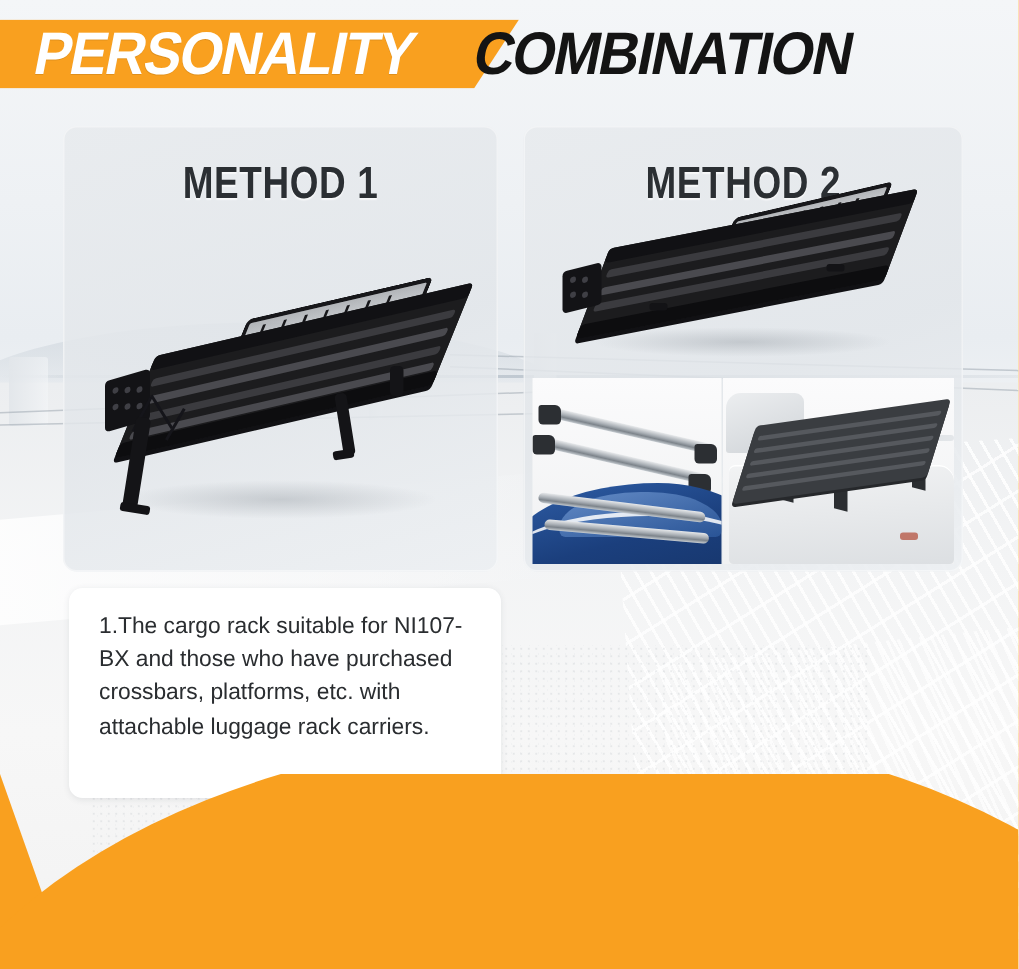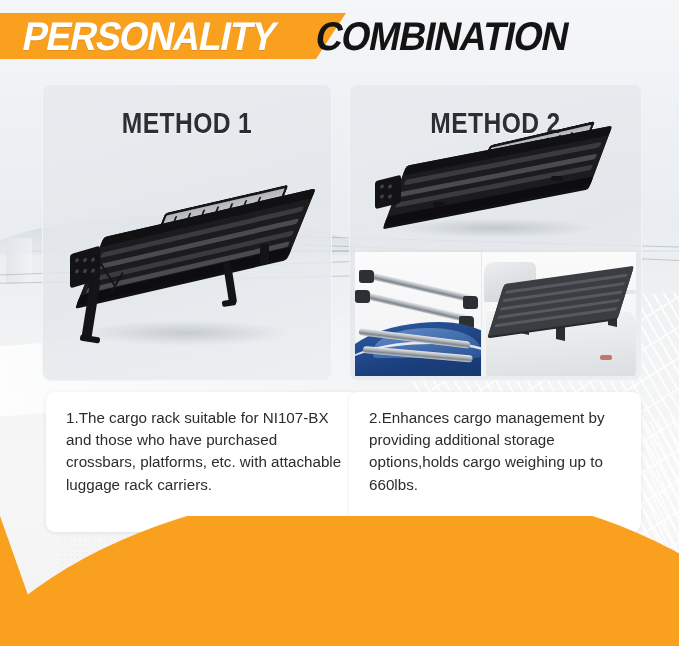--- a/index.html
+++ b/index.html
@@ -213,21 +213,21 @@
   }
   .tray .tslat{position:absolute;left:4px;right:4px;height:3px;background:#56595e;border-radius:2px;}
   .tray-leg{position:absolute;width:9px;height:22px;background:#2b2e31;transform:skewY(14deg);}
   .taillight{position:absolute;width:12px;height:5px;background:#b85b4a;border-radius:2px;opacity:.8;}
 
   
   .textcard{
     position:absolute;background:#ffffff;border-radius:9px;
     box-shadow:0 1px 4px rgba(60,70,80,.10);
   }
-  #textcard-1{left:46px;top:392px;width:288px;height:140px;padding-left:27px;}
+  #textcard-1{left:46px;top:392px;width:288px;height:140px;}
   #textcard-2{left:349px;top:392px;width:292px;height:140px;}
   .cardtext{
     position:absolute;left:20px;right:16px;top:15px;
     font-family:"Liberation Sans", sans-serif;
     font-size:15.2px;line-height:1.46;color:#2a2d30;
   }
 
   
   .sweep{
     position:absolute;left:0;bottom:0;width:679px;height:130px;overflow:hidden;
@@ -385,22 +385,19 @@
         <div class="tslat" style="top:31px;"></div>
         <div class="tslat" style="top:39px;"></div>
       </div>
     </div>
   </div>
 
   <div class="textcard" id="textcard-1">
     <div class="cardtext">1.The cargo rack suitable for NI107-BX and those who have purchased crossbars, platforms, etc. with attachable luggage rack carriers.</div>
   </div>
 
-  <div class="textcard" id="textcard-2">
-    <div class="cardtext">2.Enhances cargo management by providing additional storage options,holds cargo weighing up to 660lbs.</div>
-  </div>
 
   <div class="sweep">
     <div class="sweep-left"></div>
     <div class="sweep-fill"></div>
   </div>
 
 </div>
 
 </body></html>

